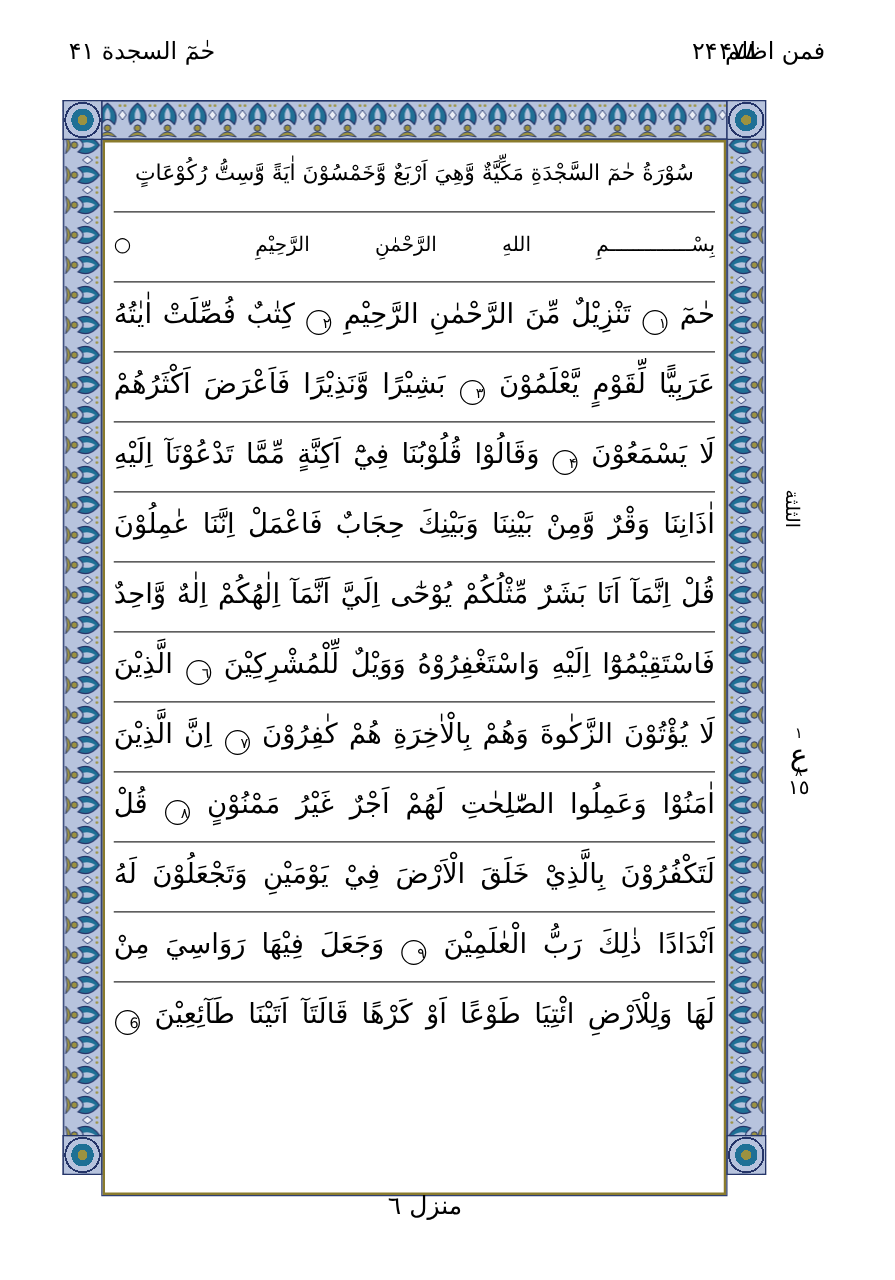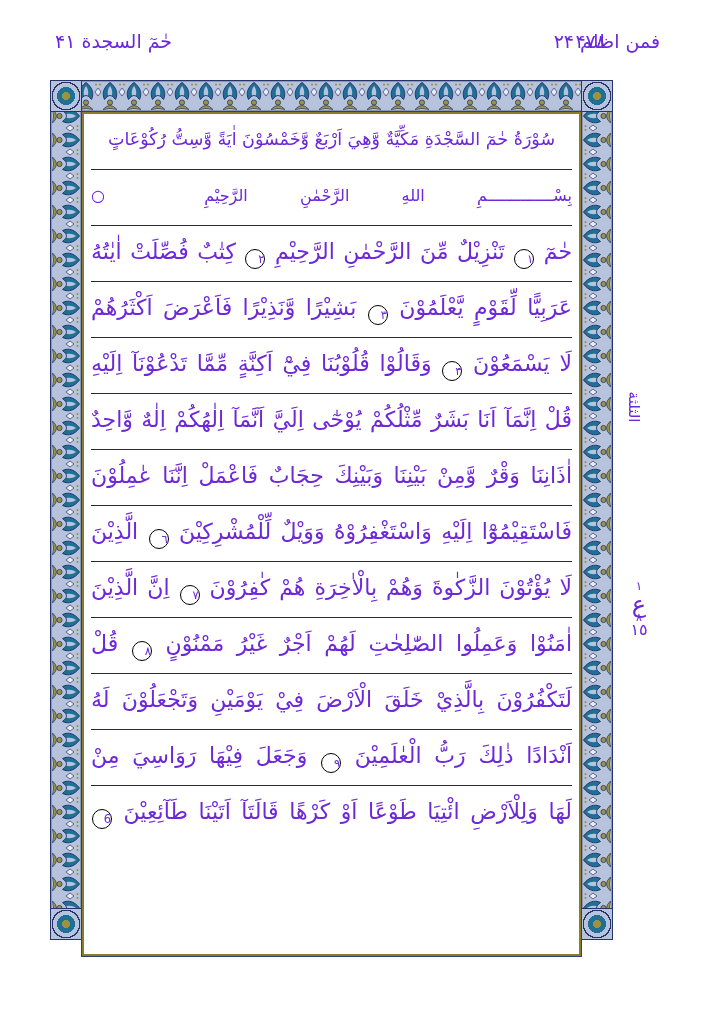--- a/index.html
+++ b/index.html
@@ -1,17 +1,17 @@
 <!DOCTYPE html>
 <html lang="ar" dir="rtl"><head>
 <meta charset="utf-8">
 <style>
   html,body{margin:0;padding:0;background:#ffffff;}
   .page{position:relative;width:716px;height:1024px;background:#fff;overflow:hidden;
-        font-family:"DejaVu Sans",sans-serif;color:#6d28d9;}
+        font-family:"DejaVu Sans",sans-serif;color:#000000;}
 
   
   .hdr{position:absolute;top:30px;font-size:19px;direction:rtl;white-space:nowrap;}
   .hdr-left{left:55px;}
   .hdr-center{left:0;right:110px;text-align:right;}
   .hdr-right{right:56px;text-align:right;}
   .manzil{position:absolute;top:952px;left:0;width:680px;text-align:center;
           font-size:20px;direction:rtl;}
 
   
@@ -116,33 +116,34 @@
     <div class="corner c-bl"></div>
     <div class="corner c-br"></div>
 
     <div class="inner">
       <div class="content">
           <div class="row title">سُوْرَةُ حٰمٓ السَّجْدَةِ مَكِّيَّةٌ وَّهِيَ اَرْبَعٌ وَّخَمْسُوْنَ اٰيَةً وَّسِتُّ رُكُوْعَاتٍ</div>
           <div class="row bismillah">بِسْــــــــــــــمِ اللهِ الرَّحْمٰنِ الرَّحِيْمِ ○</div>
           <div class="row aya"><span>حٰمٓ</span> <span class="vn">١</span> <span>تَنْزِيْلٌ مِّنَ الرَّحْمٰنِ الرَّحِيْمِ</span> <span class="vn">٢</span> <span>كِتٰبٌ فُصِّلَتْ اٰيٰتُهُ قُرْاٰنًا</span></div>
           <div class="row aya"><span>عَرَبِيًّا لِّقَوْمٍ يَّعْلَمُوْنَ</span> <span class="vn">٣</span> <span>بَشِيْرًا وَّنَذِيْرًا فَاَعْرَضَ اَكْثَرُهُمْ فَهُمْ</span></div>
           <div class="row aya"><span>لَا يَسْمَعُوْنَ</span> <span class="vn">۴</span> <span>وَقَالُوْا قُلُوْبُنَا فِيْٓ اَكِنَّةٍ مِّمَّا تَدْعُوْنَآ اِلَيْهِ وَفِيْٓ</span></div>
+          <div class="row aya"><span>اٰذَانِنَا وَقْرٌ وَّمِنْ بَيْنِنَا وَبَيْنِكَ حِجَابٌ فَاعْمَلْ اِنَّنَا عٰمِلُوْنَ</span> </div>
           <div class="row aya"><span>قُلْ اِنَّمَآ اَنَا بَشَرٌ مِّثْلُكُمْ يُوْحٰٓى اِلَيَّ اَنَّمَآ اِلٰهُكُمْ اِلٰهٌ وَّاحِدٌ</span></div>
-          <div class="row aya"><span>اٰذَانِنَا وَقْرٌ وَّمِنْ بَيْنِنَا وَبَيْنِكَ حِجَابٌ فَاعْمَلْ اِنَّنَا عٰمِلُوْنَ</span> </div>
           <div class="row aya"><span>فَاسْتَقِيْمُوْٓا اِلَيْهِ وَاسْتَغْفِرُوْهُ وَوَيْلٌ لِّلْمُشْرِكِيْنَ</span> <span class="vn">٦</span> <span>الَّذِيْنَ</span></div>
           <div class="row aya"><span>لَا يُؤْتُوْنَ الزَّكٰوةَ وَهُمْ بِالْاٰخِرَةِ هُمْ كٰفِرُوْنَ</span> <span class="vn">٧</span> <span>اِنَّ الَّذِيْنَ</span></div>
           <div class="row aya"><span>اٰمَنُوْا وَعَمِلُوا الصّٰلِحٰتِ لَهُمْ اَجْرٌ غَيْرُ مَمْنُوْنٍ</span> <span class="vn">٨</span> <span>قُلْ اَئِنَّكُمْ</span></div>
           <div class="row aya"><span>لَتَكْفُرُوْنَ بِالَّذِيْ خَلَقَ الْاَرْضَ فِيْ يَوْمَيْنِ وَتَجْعَلُوْنَ لَهُ</span></div>
           <div class="row aya"><span>اَنْدَادًا ذٰلِكَ رَبُّ الْعٰلَمِيْنَ</span> <span class="vn">٩</span> <span>وَجَعَلَ فِيْهَا رَوَاسِيَ مِنْ فَوْقِهَا</span></div>
           <div class="row aya"><span>لَهَا وَلِلْاَرْضِ ائْتِيَا طَوْعًا اَوْ كَرْهًا قَالَتَآ اَتَيْنَا طَآئِعِيْنَ</span> <span class="vn">6</span></div>
         </div>
     </div>
   </div>
 
   <div class="third">الثلثة</div>
   <div class="ruku">
     <div class="r-top">١</div>
     <div class="r-ain">ع</div>
     <div class="r-count">٨</div>
     <div class="r-juz">١٥</div>
   </div>
 
+  <div class="manzil">منزل ٦</div>
 </div>
 
 </body></html>

